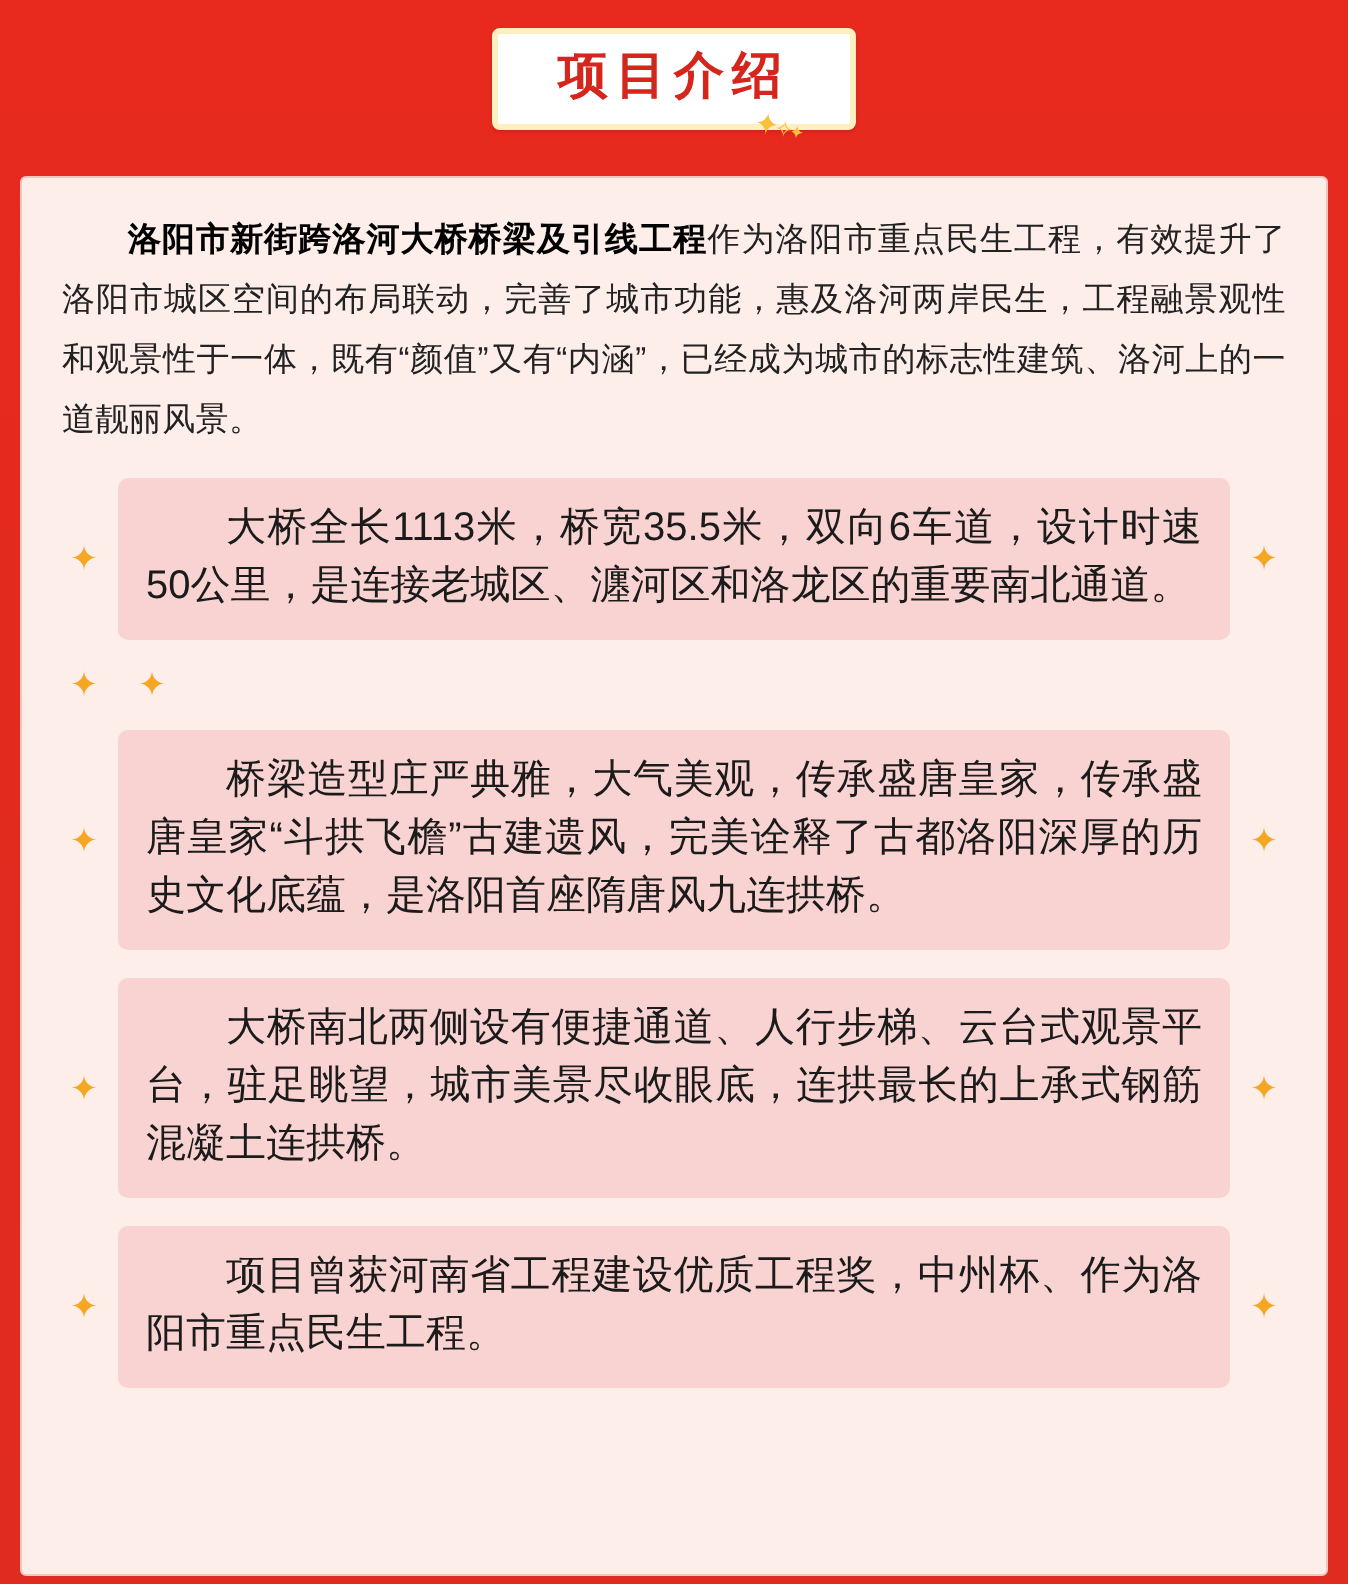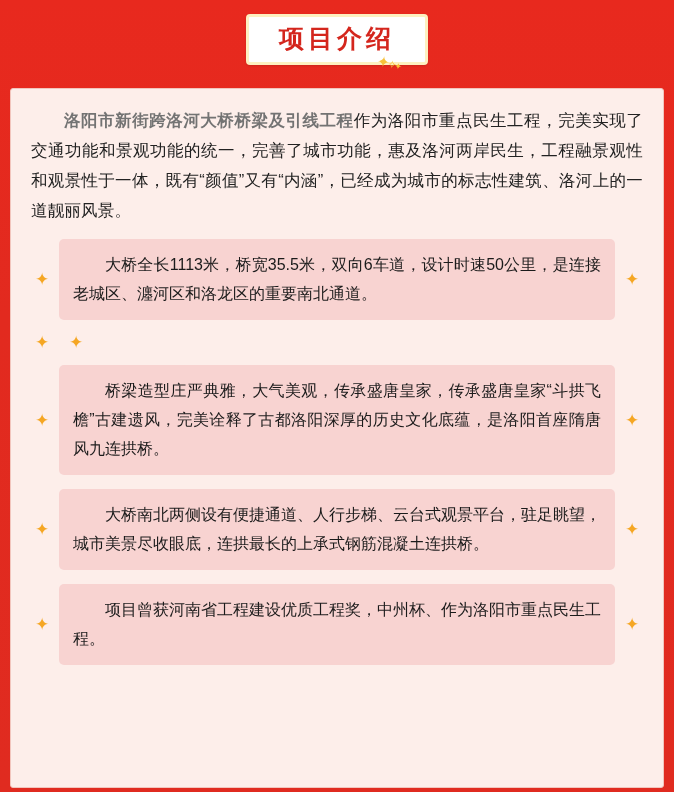--- a/index.html
+++ b/index.html
@@ -78,21 +78,21 @@
     font-size: 16.5px;
     line-height: 30px;
     color: #222222;
     text-align: justify;
     text-indent: 2em;
     margin: 0 6px 14px 6px;
     letter-spacing: 0.2px;
   }
   .intro b {
     font-weight: bold;
-    color: #737373;
+    color: #000000;
   }
 
   
   .row {
     display: flex;
     align-items: center;
     margin-bottom: 14px;
   }
   .star {
     flex: 0 0 34px;
@@ -100,21 +100,21 @@
     color: #f5a623;
     font-size: 17px;
     line-height: 1;
     user-select: none;
   }
   .bubble {
     flex: 1 1 auto;
     background: #f8d3d1;
     border-radius: 5px;
     padding: 11px 14px 12px 14px;
-    font-size: 16px;
+    font-size: 20px;
     line-height: 29px;
     color: #1b1b1b;
     text-align: justify;
     text-indent: 2em;
     box-sizing: border-box;
   }
 </style>
 </head>
 <body>
 
@@ -125,21 +125,21 @@
       <div class="title-text">项目介绍</div>
     </div>
     <div class="title-deco">
       <span class="s1">✦</span><span class="s2">✧</span><span class="s3">✦</span>
     </div>
   </div>
 
   <div class="card">
 
     <p class="intro">
-      <b>洛阳市新街跨洛河大桥桥梁及引线工程</b><span>作为洛阳市重点民生工程，完美实现了交通功能和景观功能的统一，完善了城市功能，惠及洛河两岸民生，工程融景观性和观景性于一体，既有“颜值”又有“内涵”，已经成为城市的标志性建筑、洛河上的一道靓丽风景。</span>
+      <b>洛阳市新街跨洛河大桥桥梁及引线工程</b><span>作为洛阳市重点民生工程，有效提升了洛阳市城区空间的布局联动，完善了城市功能，惠及洛河两岸民生，工程融景观性和观景性于一体，既有“颜值”又有“内涵”，已经成为城市的标志性建筑、洛河上的一道靓丽风景。</span>
     </p>
 
     <div class="row">
       <div class="star">✦</div>
       <div class="bubble">大桥全长1113米，桥宽35.5米，双向6车道，设计时速50公里，是连接老城区、瀍河区和洛龙区的重要南北通道。</div>
       <div class="star">✦</div>
     </div>
 
     <div class="row">
       <div class="star">✦</div>

